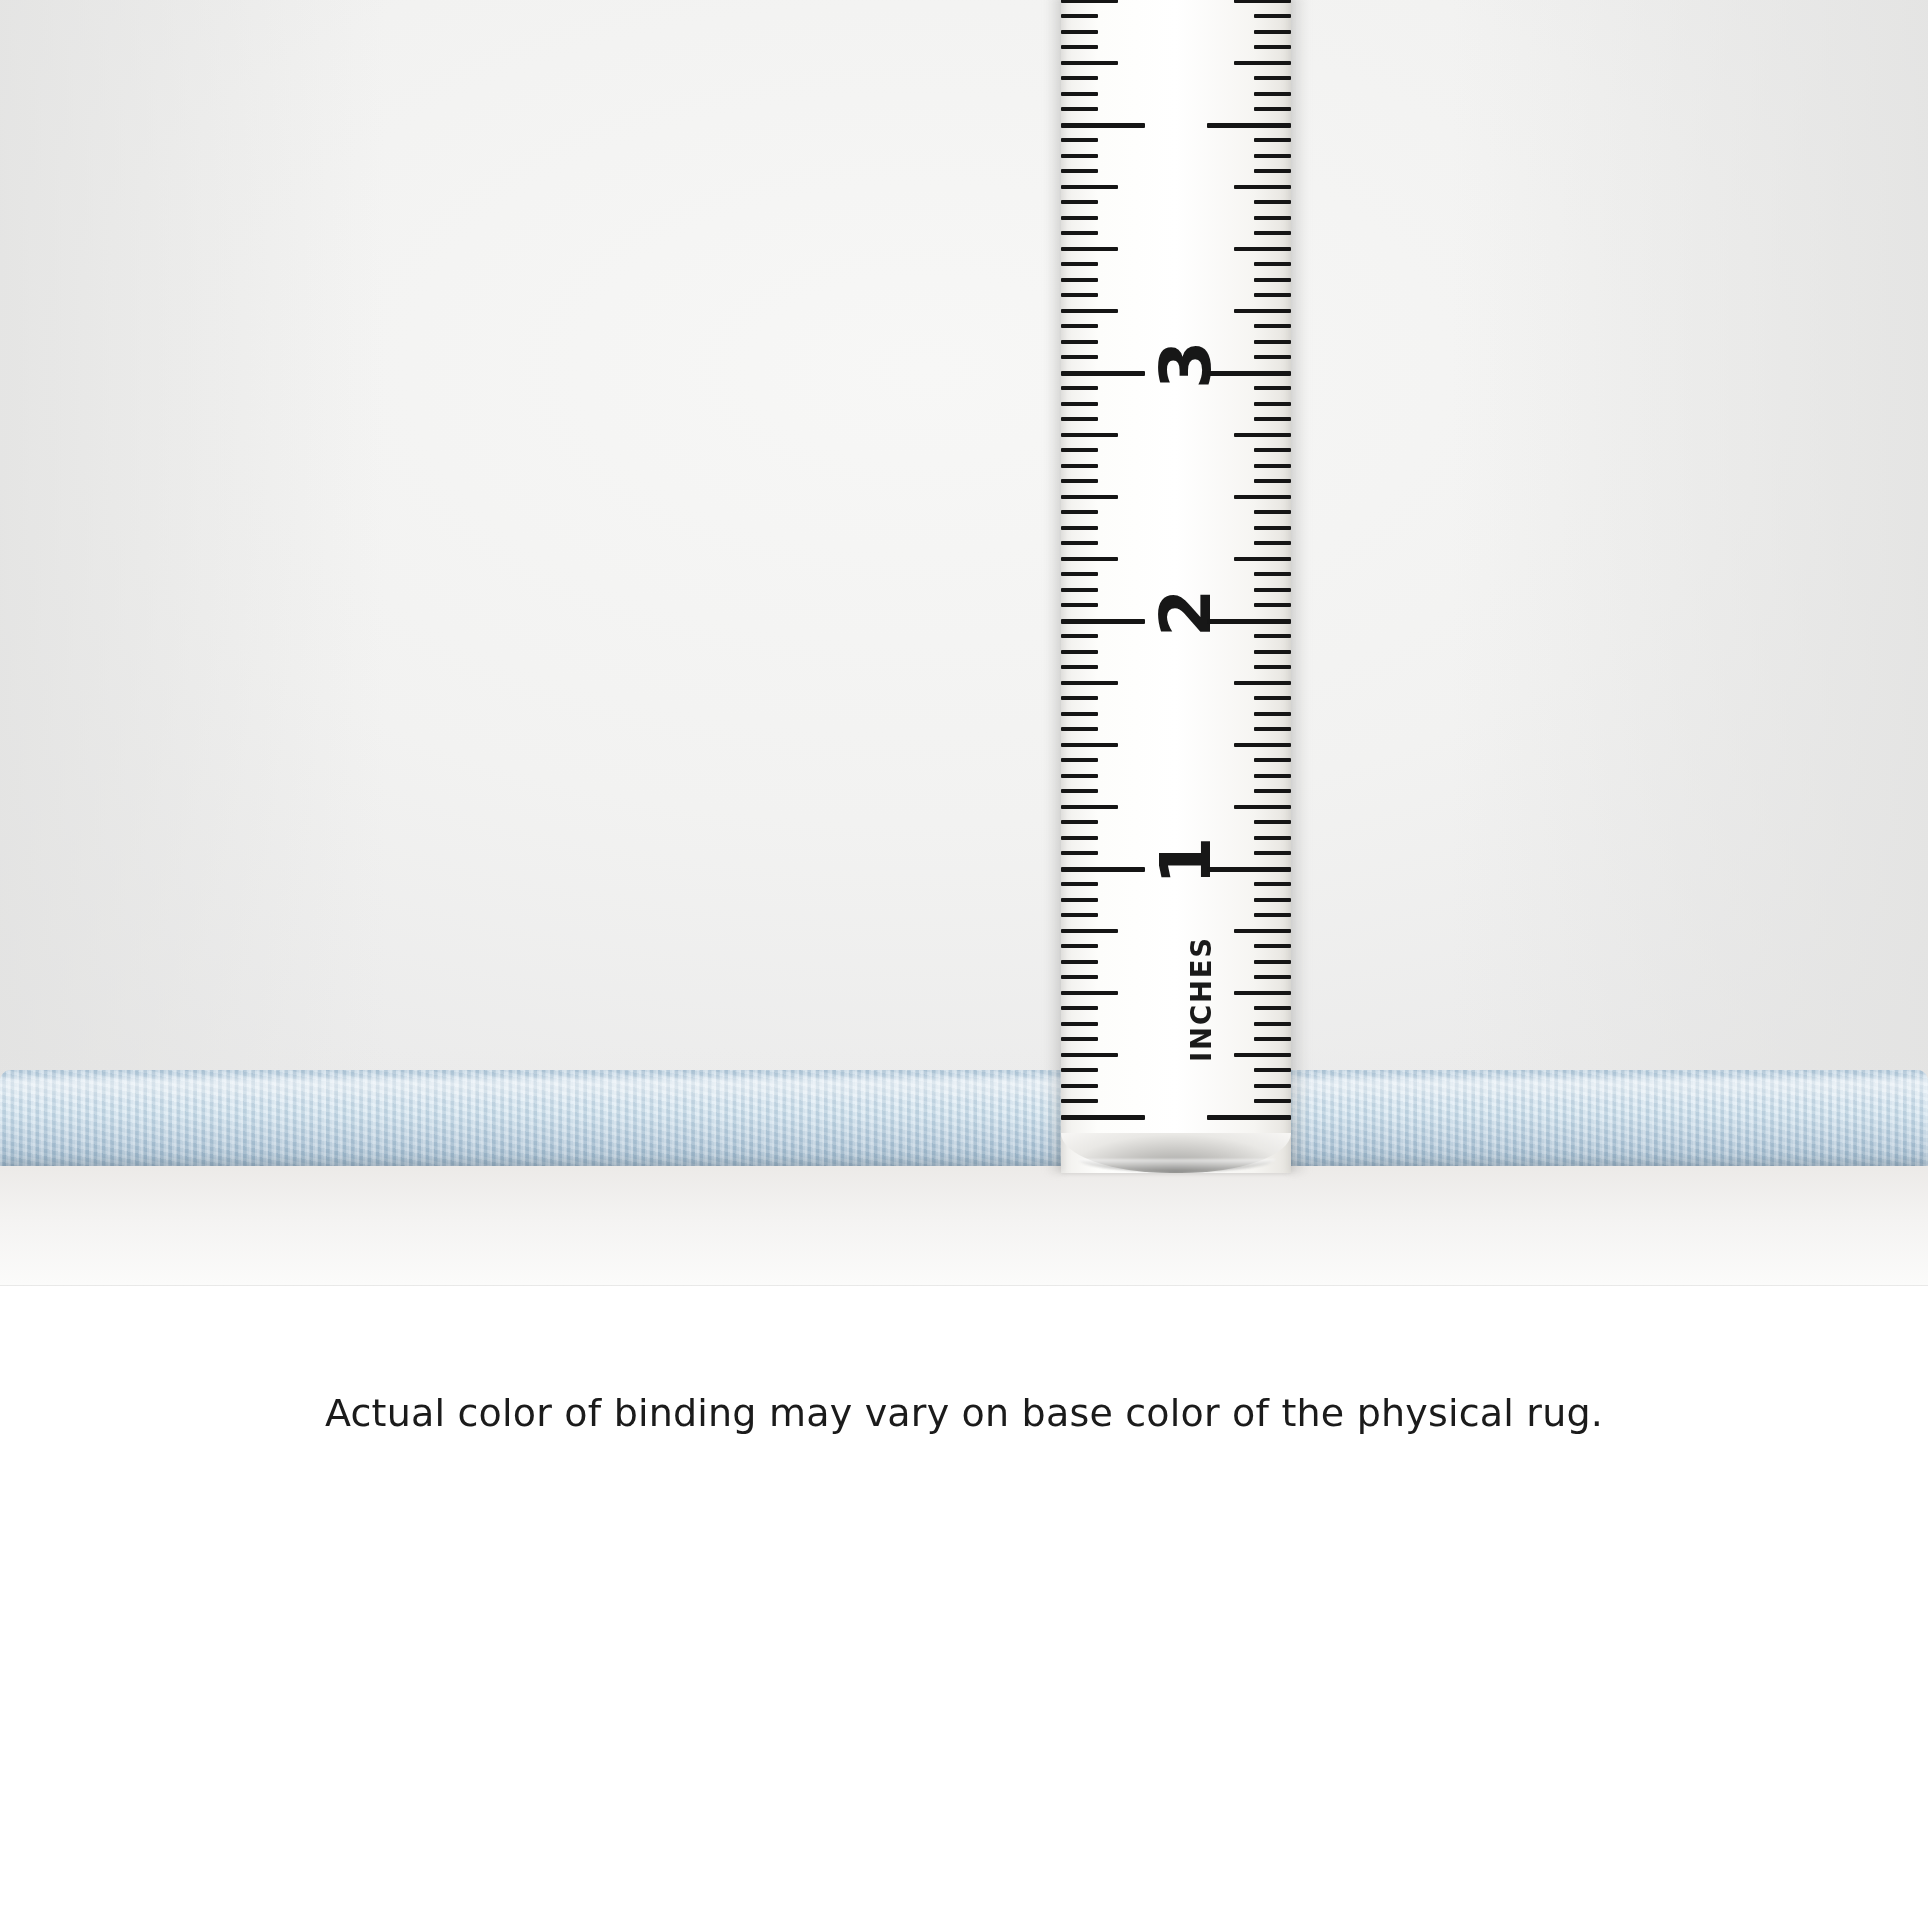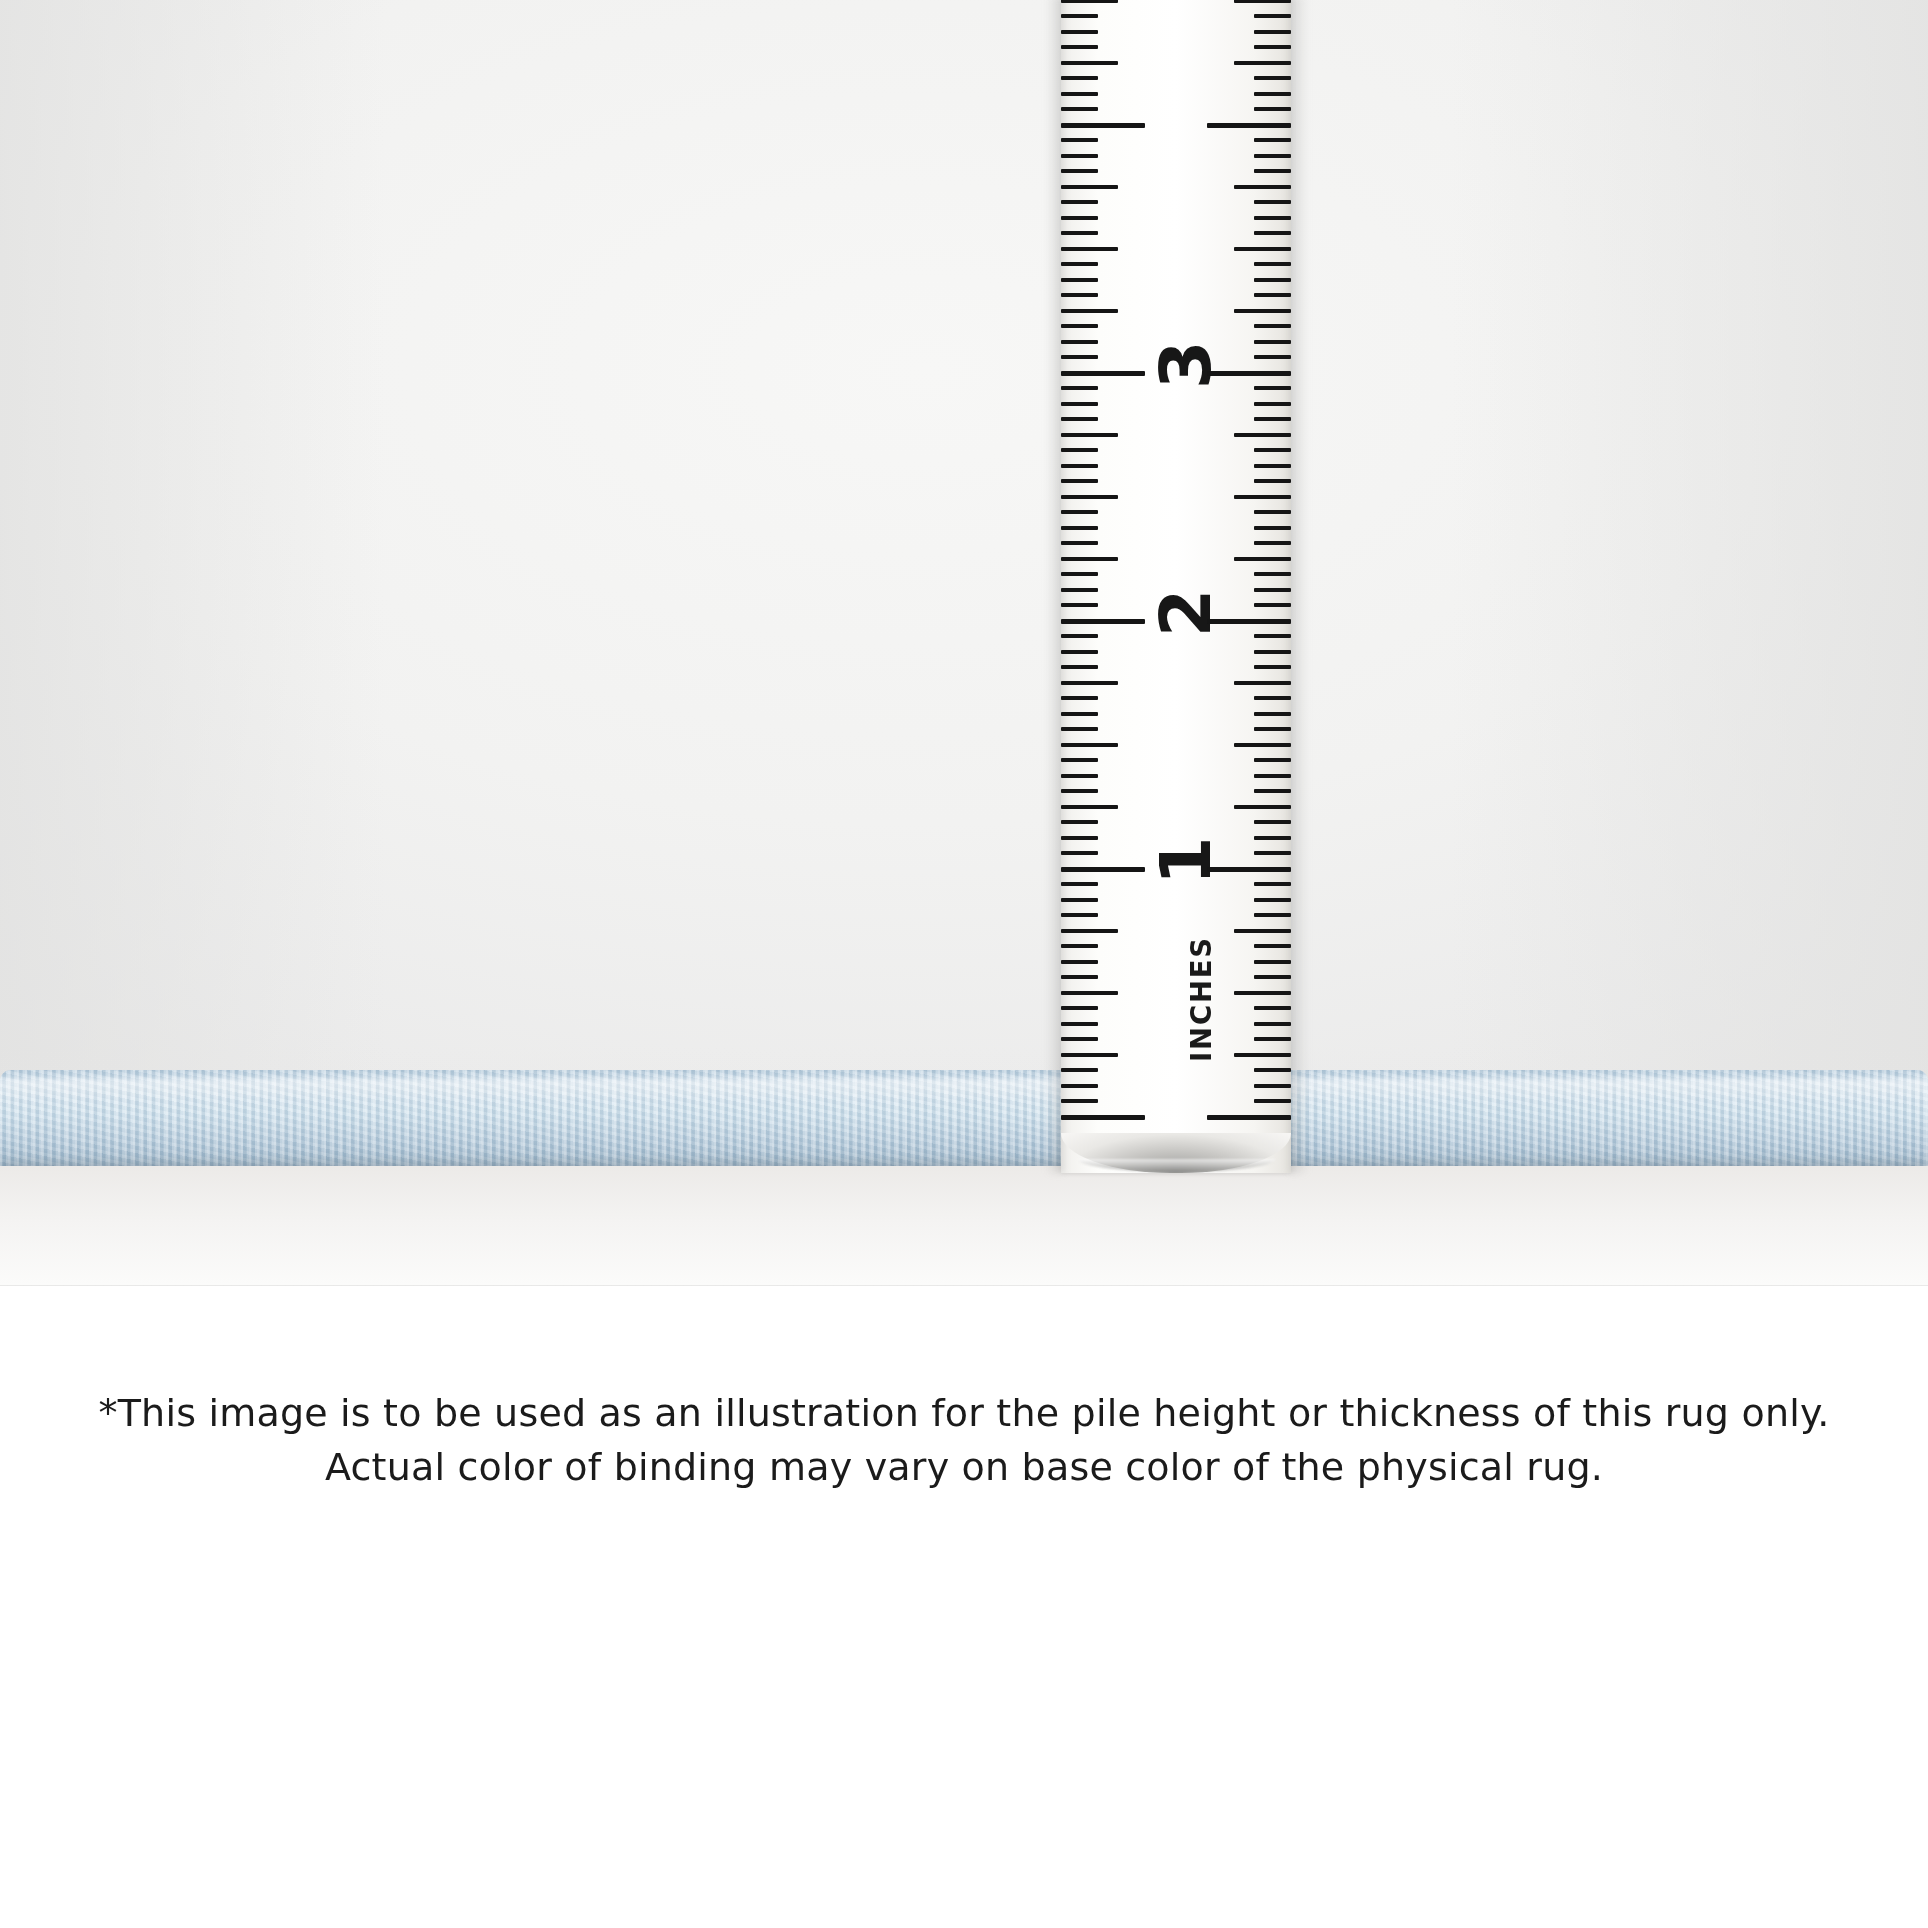--- a/index.html
+++ b/index.html
@@ -423,16 +423,15 @@
         <div class="tick t-short" style="top: 18px;"></div>
         <div class="tick tick-r t-short" style="top: 18px;"></div>
         <div class="tick t-mid" style="top: 2.8px;"></div>
         <div class="tick tick-r t-mid" style="top: 2.8px;"></div>
       </div>
   </div>
 
 </div>
 
 <div id="caption">
-  <span class="line">*This image is to be used as an illustration for the pile height or thickness of this rug only.</span>
   <span class="line">Actual color of binding may vary on base color of the physical rug.</span>
 </div>
 
 
 </body></html>

